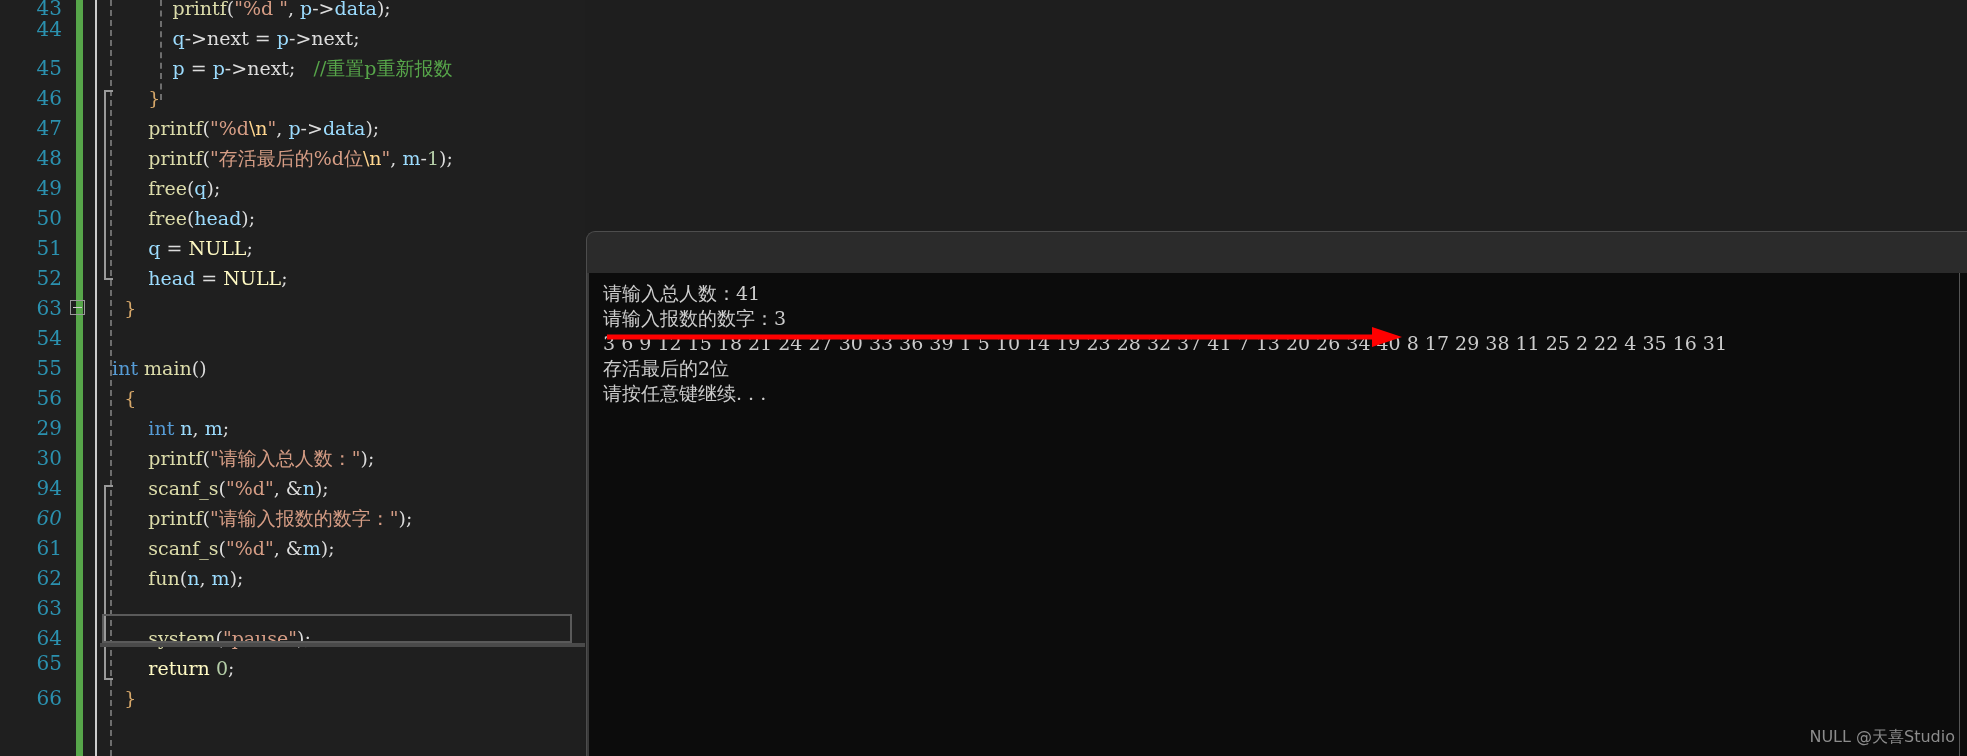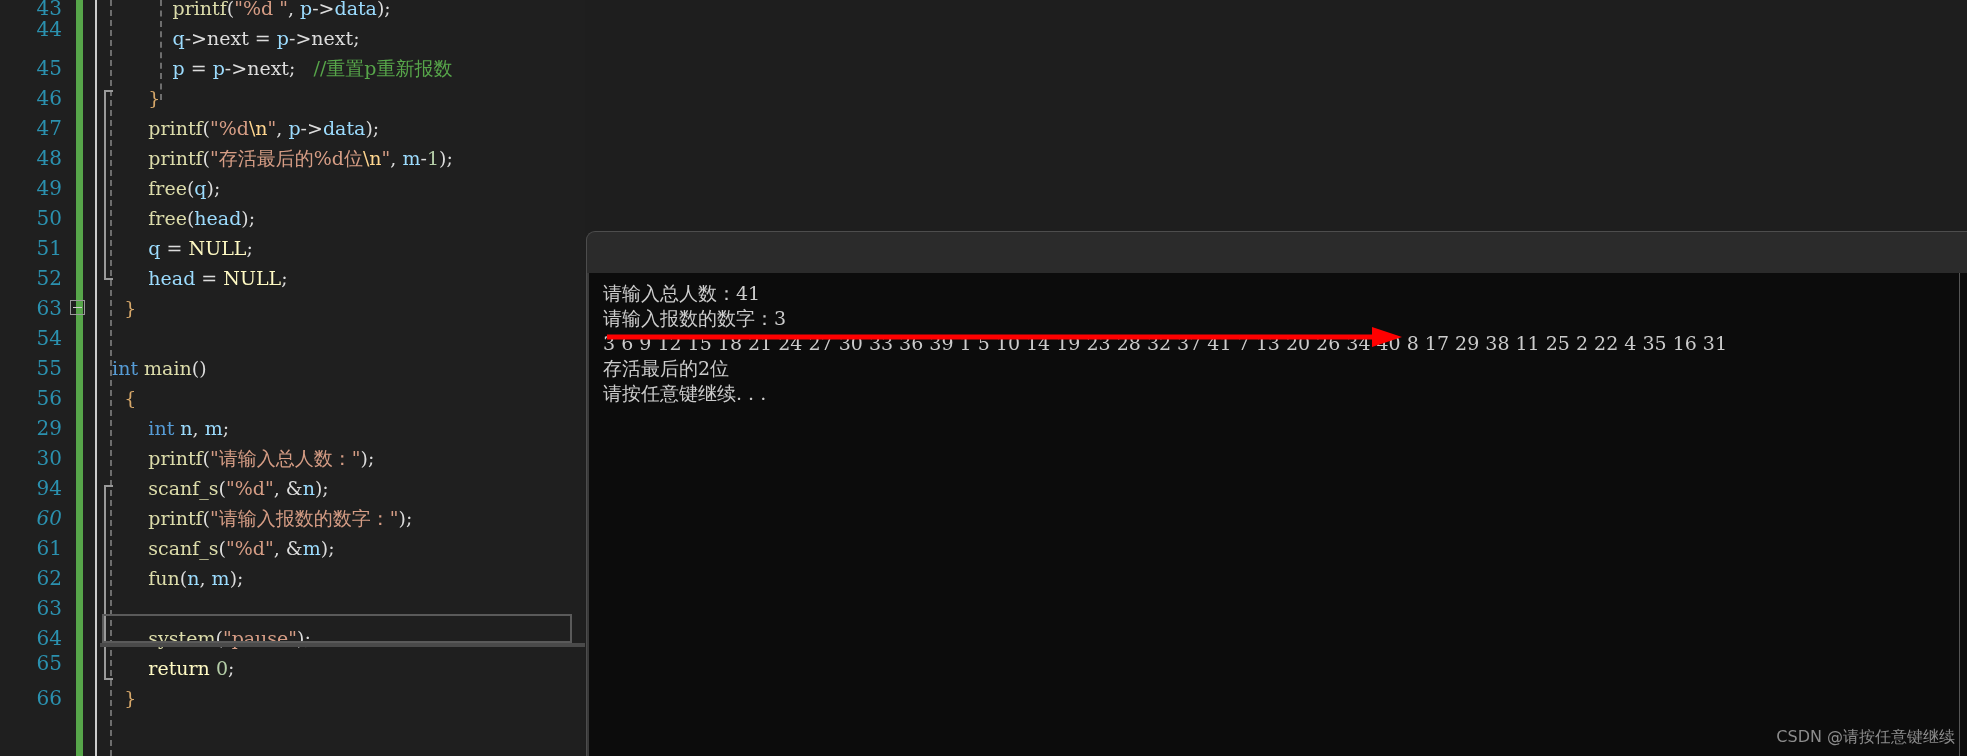--- a/index.html
+++ b/index.html
@@ -387,13 +387,13 @@
       <line x1="0" y1="10" x2="770" y2="10" stroke="#ff0000" stroke-width="5"></line>
       <polygon points="795,10 765,0 765,20" fill="#ff0000"></polygon>
     </svg>
 
     <div id="console-scrollbar">
       <div id="console-scrollbar-track"></div>
     </div>
   </div>
 </div>
 
-<div id="watermark">CSDN @请按任意键继续</div>
+<div id="watermark">NULL @天喜Studio</div>
 
 </body></html>

